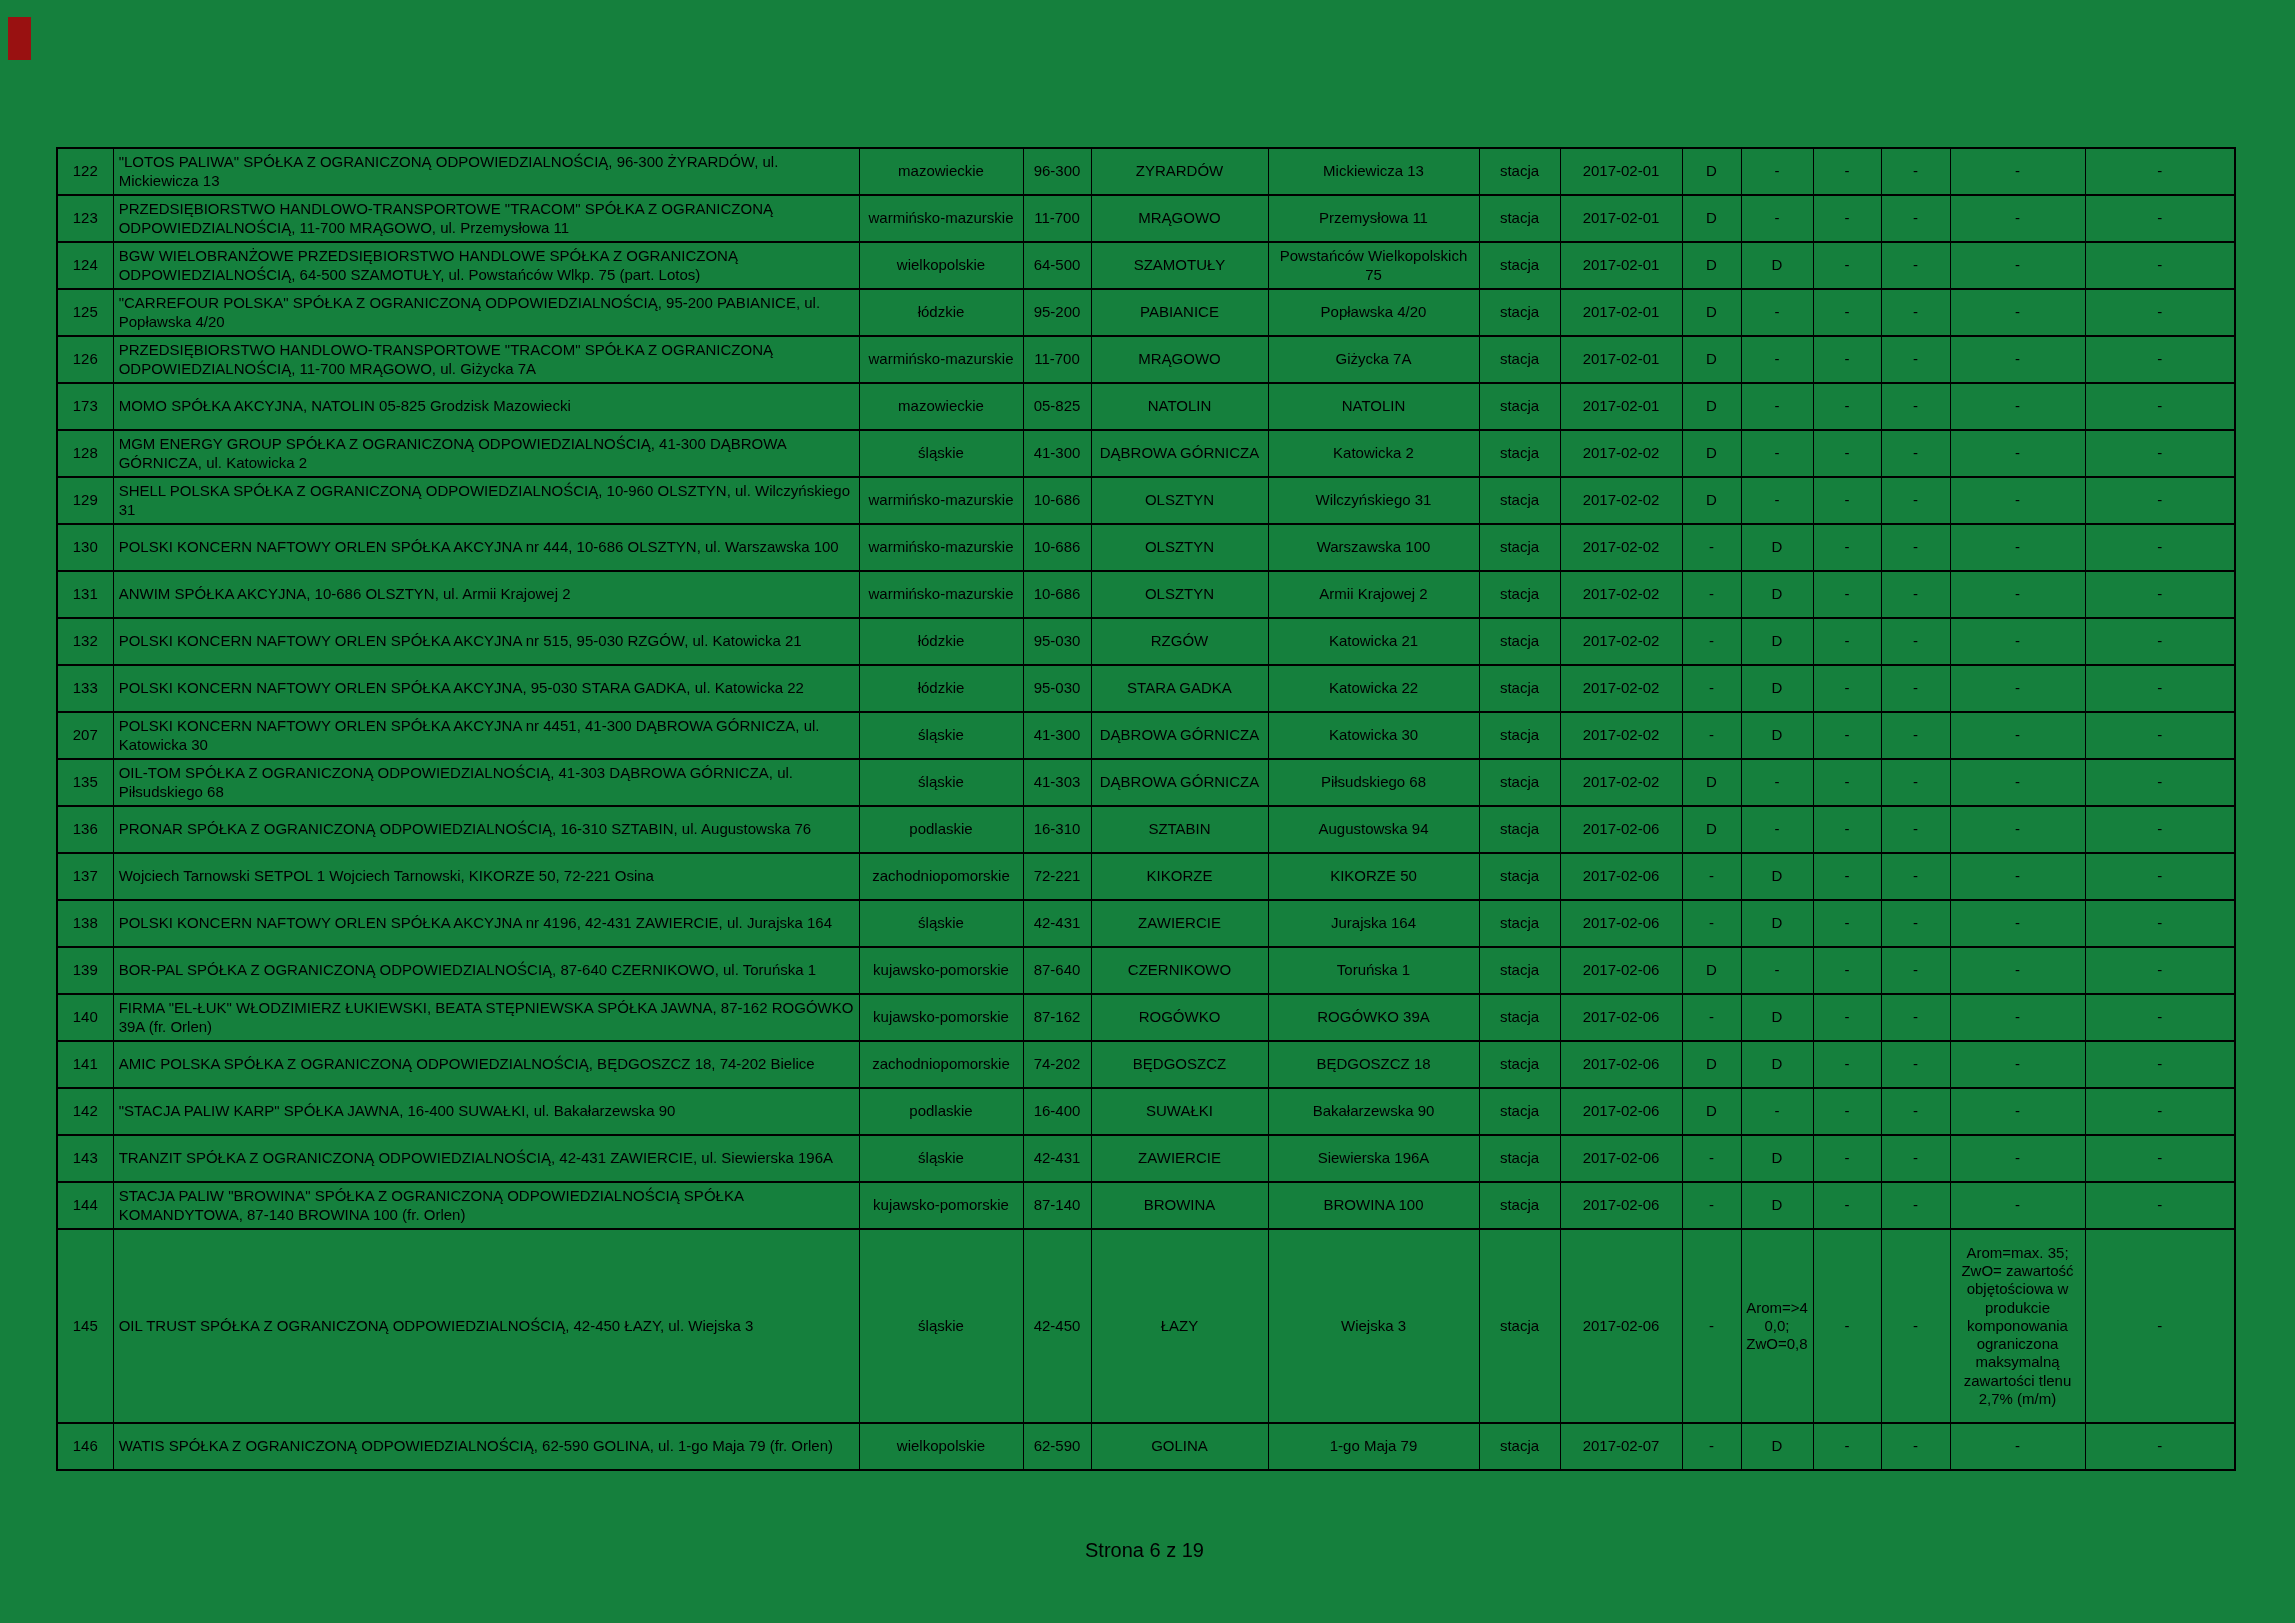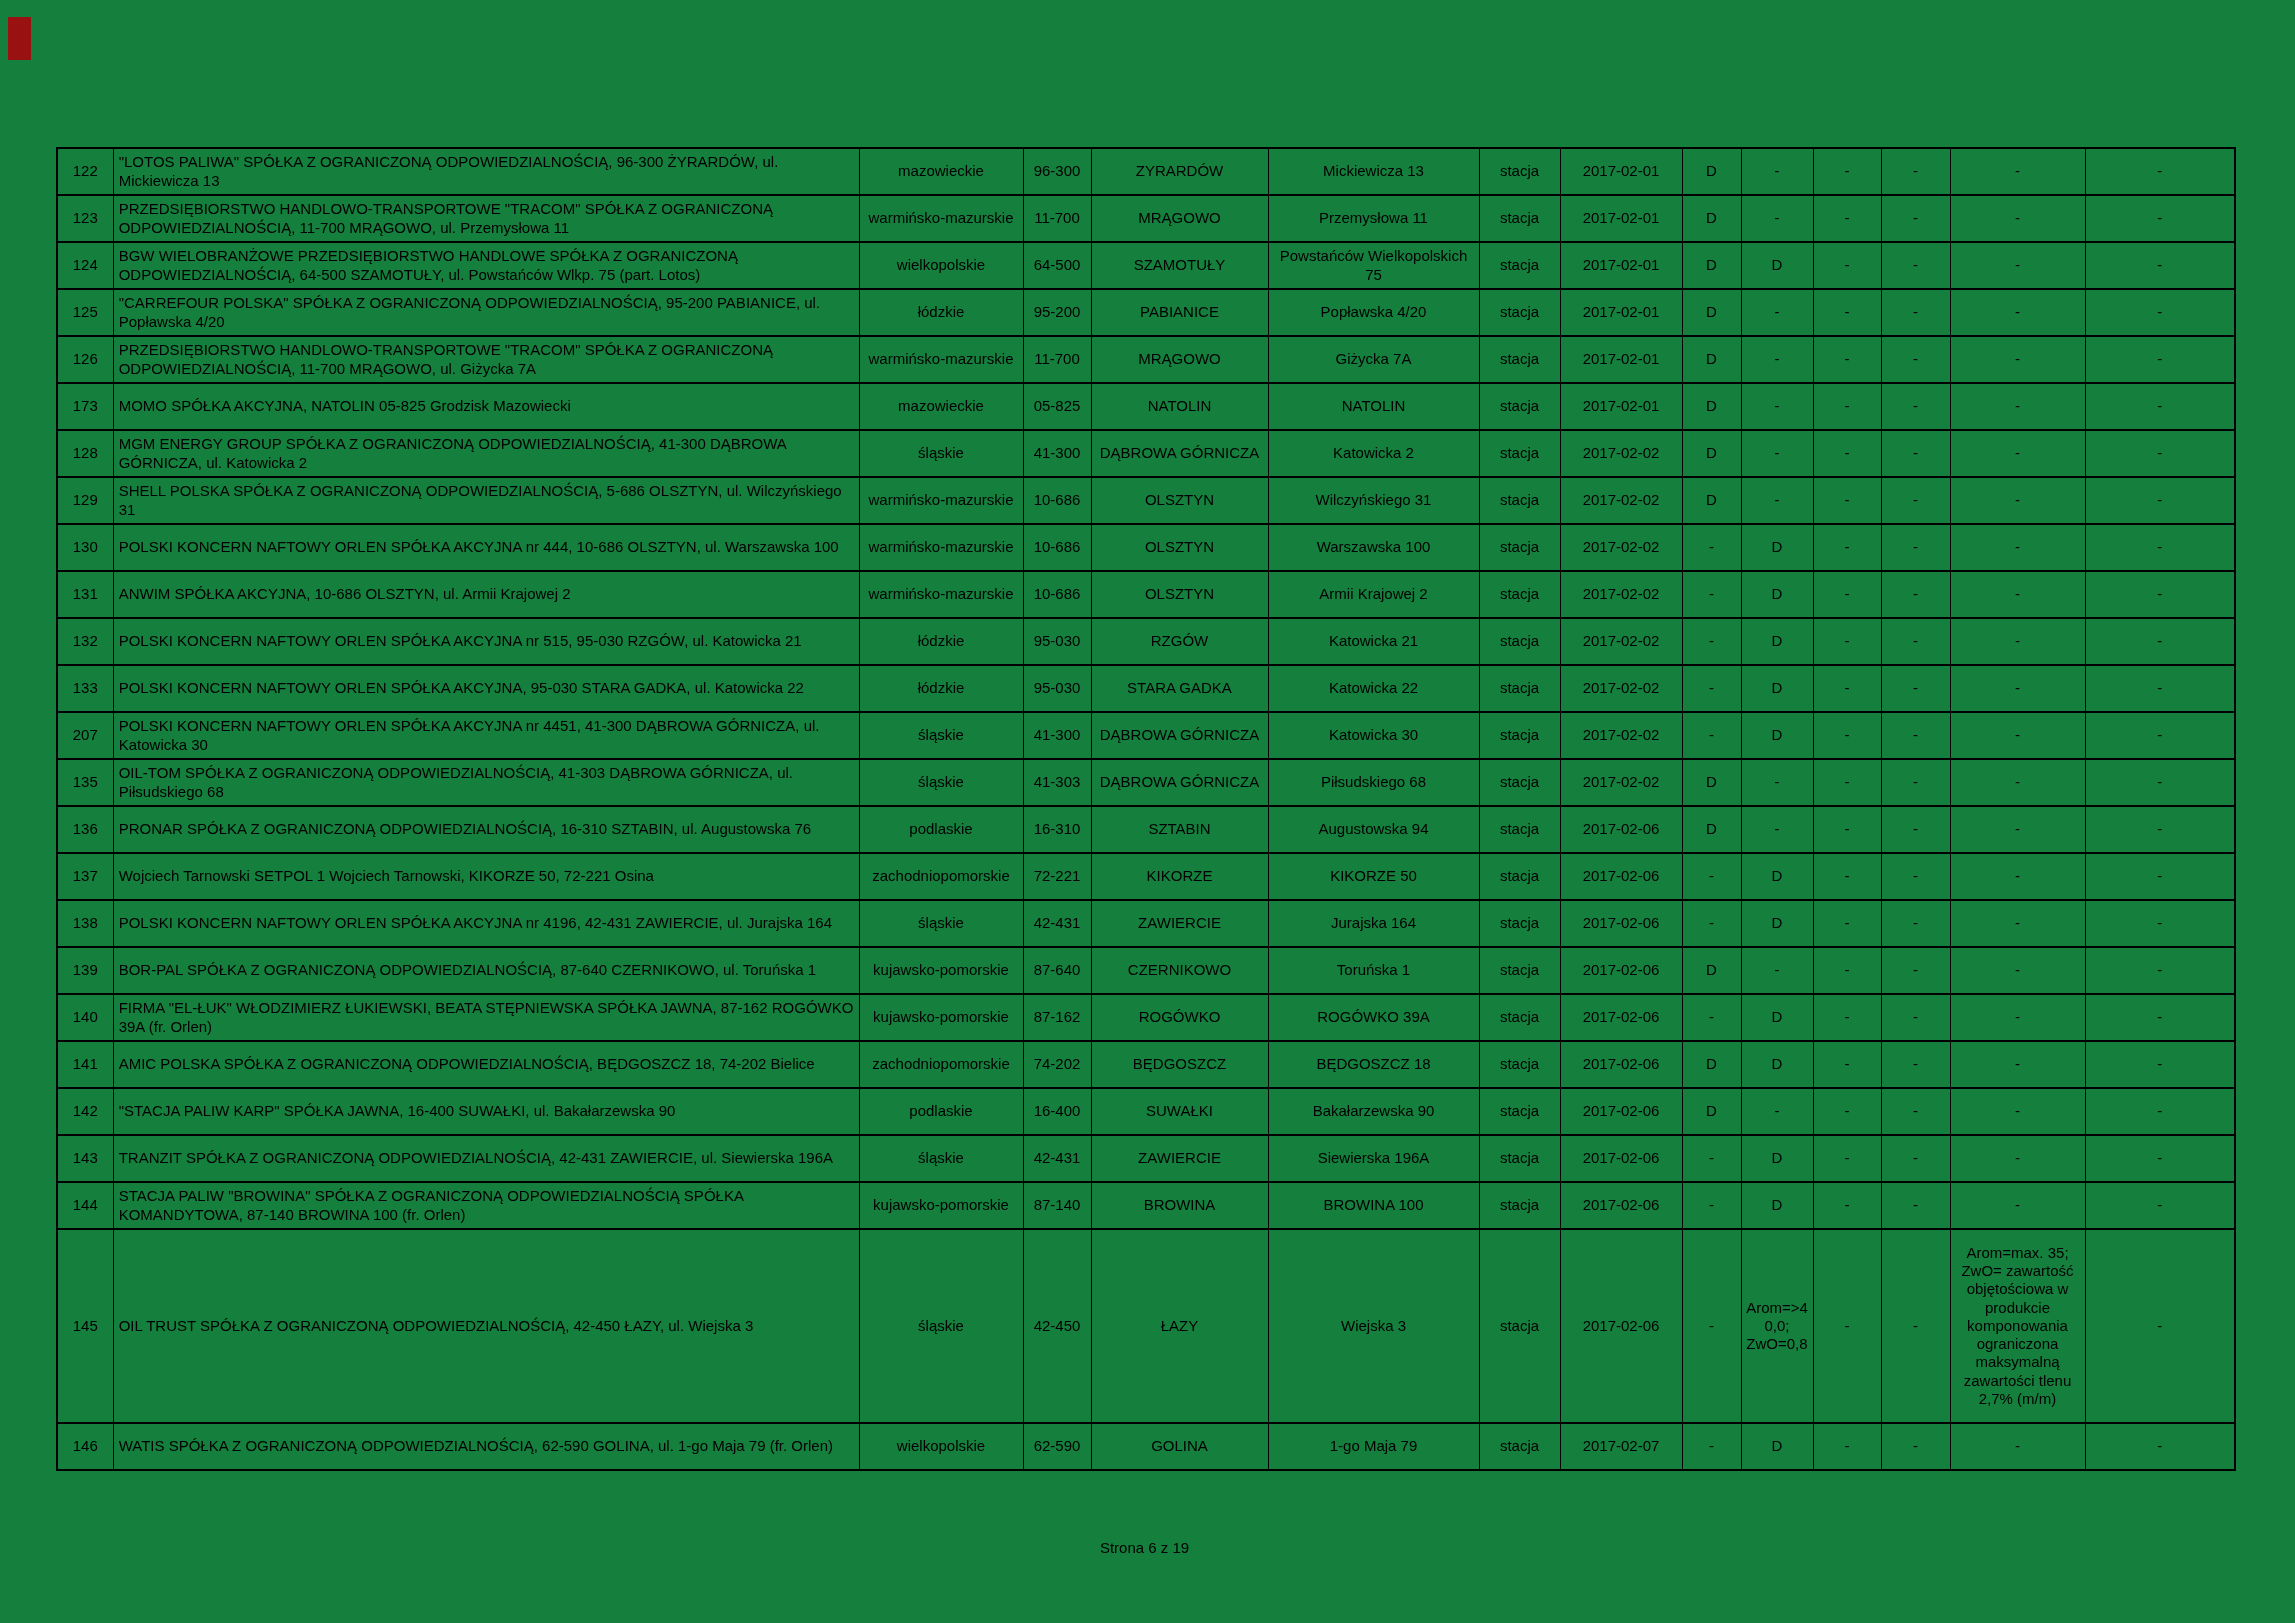--- a/index.html
+++ b/index.html
@@ -49,21 +49,21 @@
   }
   table#stations td.left { text-align: left; padding-left: 5.2px; }
   table#stations tr { height: 47px; }
   table#stations tr.tall { height: 194px; }
   #footer {
     position: absolute;
     left: 56px;
     top: 1539px;
     width: 2177px;
     text-align: center;
-    font-size: 15px;
+    font-size: 20px;
   }
 </style>
 </head>
 <body>
 
 <div id="page">
 
   <div id="red-marker" style="background: rgb(153, 17, 17);"></div>
 
   <table id="stations">
@@ -191,21 +191,21 @@
           <td>2017-02-02</td>
           <td>D</td>
           <td>-</td>
           <td>-</td>
           <td>-</td>
           <td>-</td>
           <td>-</td>
         </tr>
         <tr>
           <td>129</td>
-          <td class="left">SHELL POLSKA SPÓŁKA Z OGRANICZONĄ ODPOWIEDZIALNOŚCIĄ, 5-686 OLSZTYN, ul. Wilczyńskiego 31</td>
+          <td class="left">SHELL POLSKA SPÓŁKA Z OGRANICZONĄ ODPOWIEDZIALNOŚCIĄ, 10-960 OLSZTYN, ul. Wilczyńskiego 31</td>
           <td>warmińsko-mazurskie</td>
           <td>10-686</td>
           <td>OLSZTYN</td>
           <td>Wilczyńskiego 31</td>
           <td>stacja</td>
           <td>2017-02-02</td>
           <td>D</td>
           <td>-</td>
           <td>-</td>
           <td>-</td>

